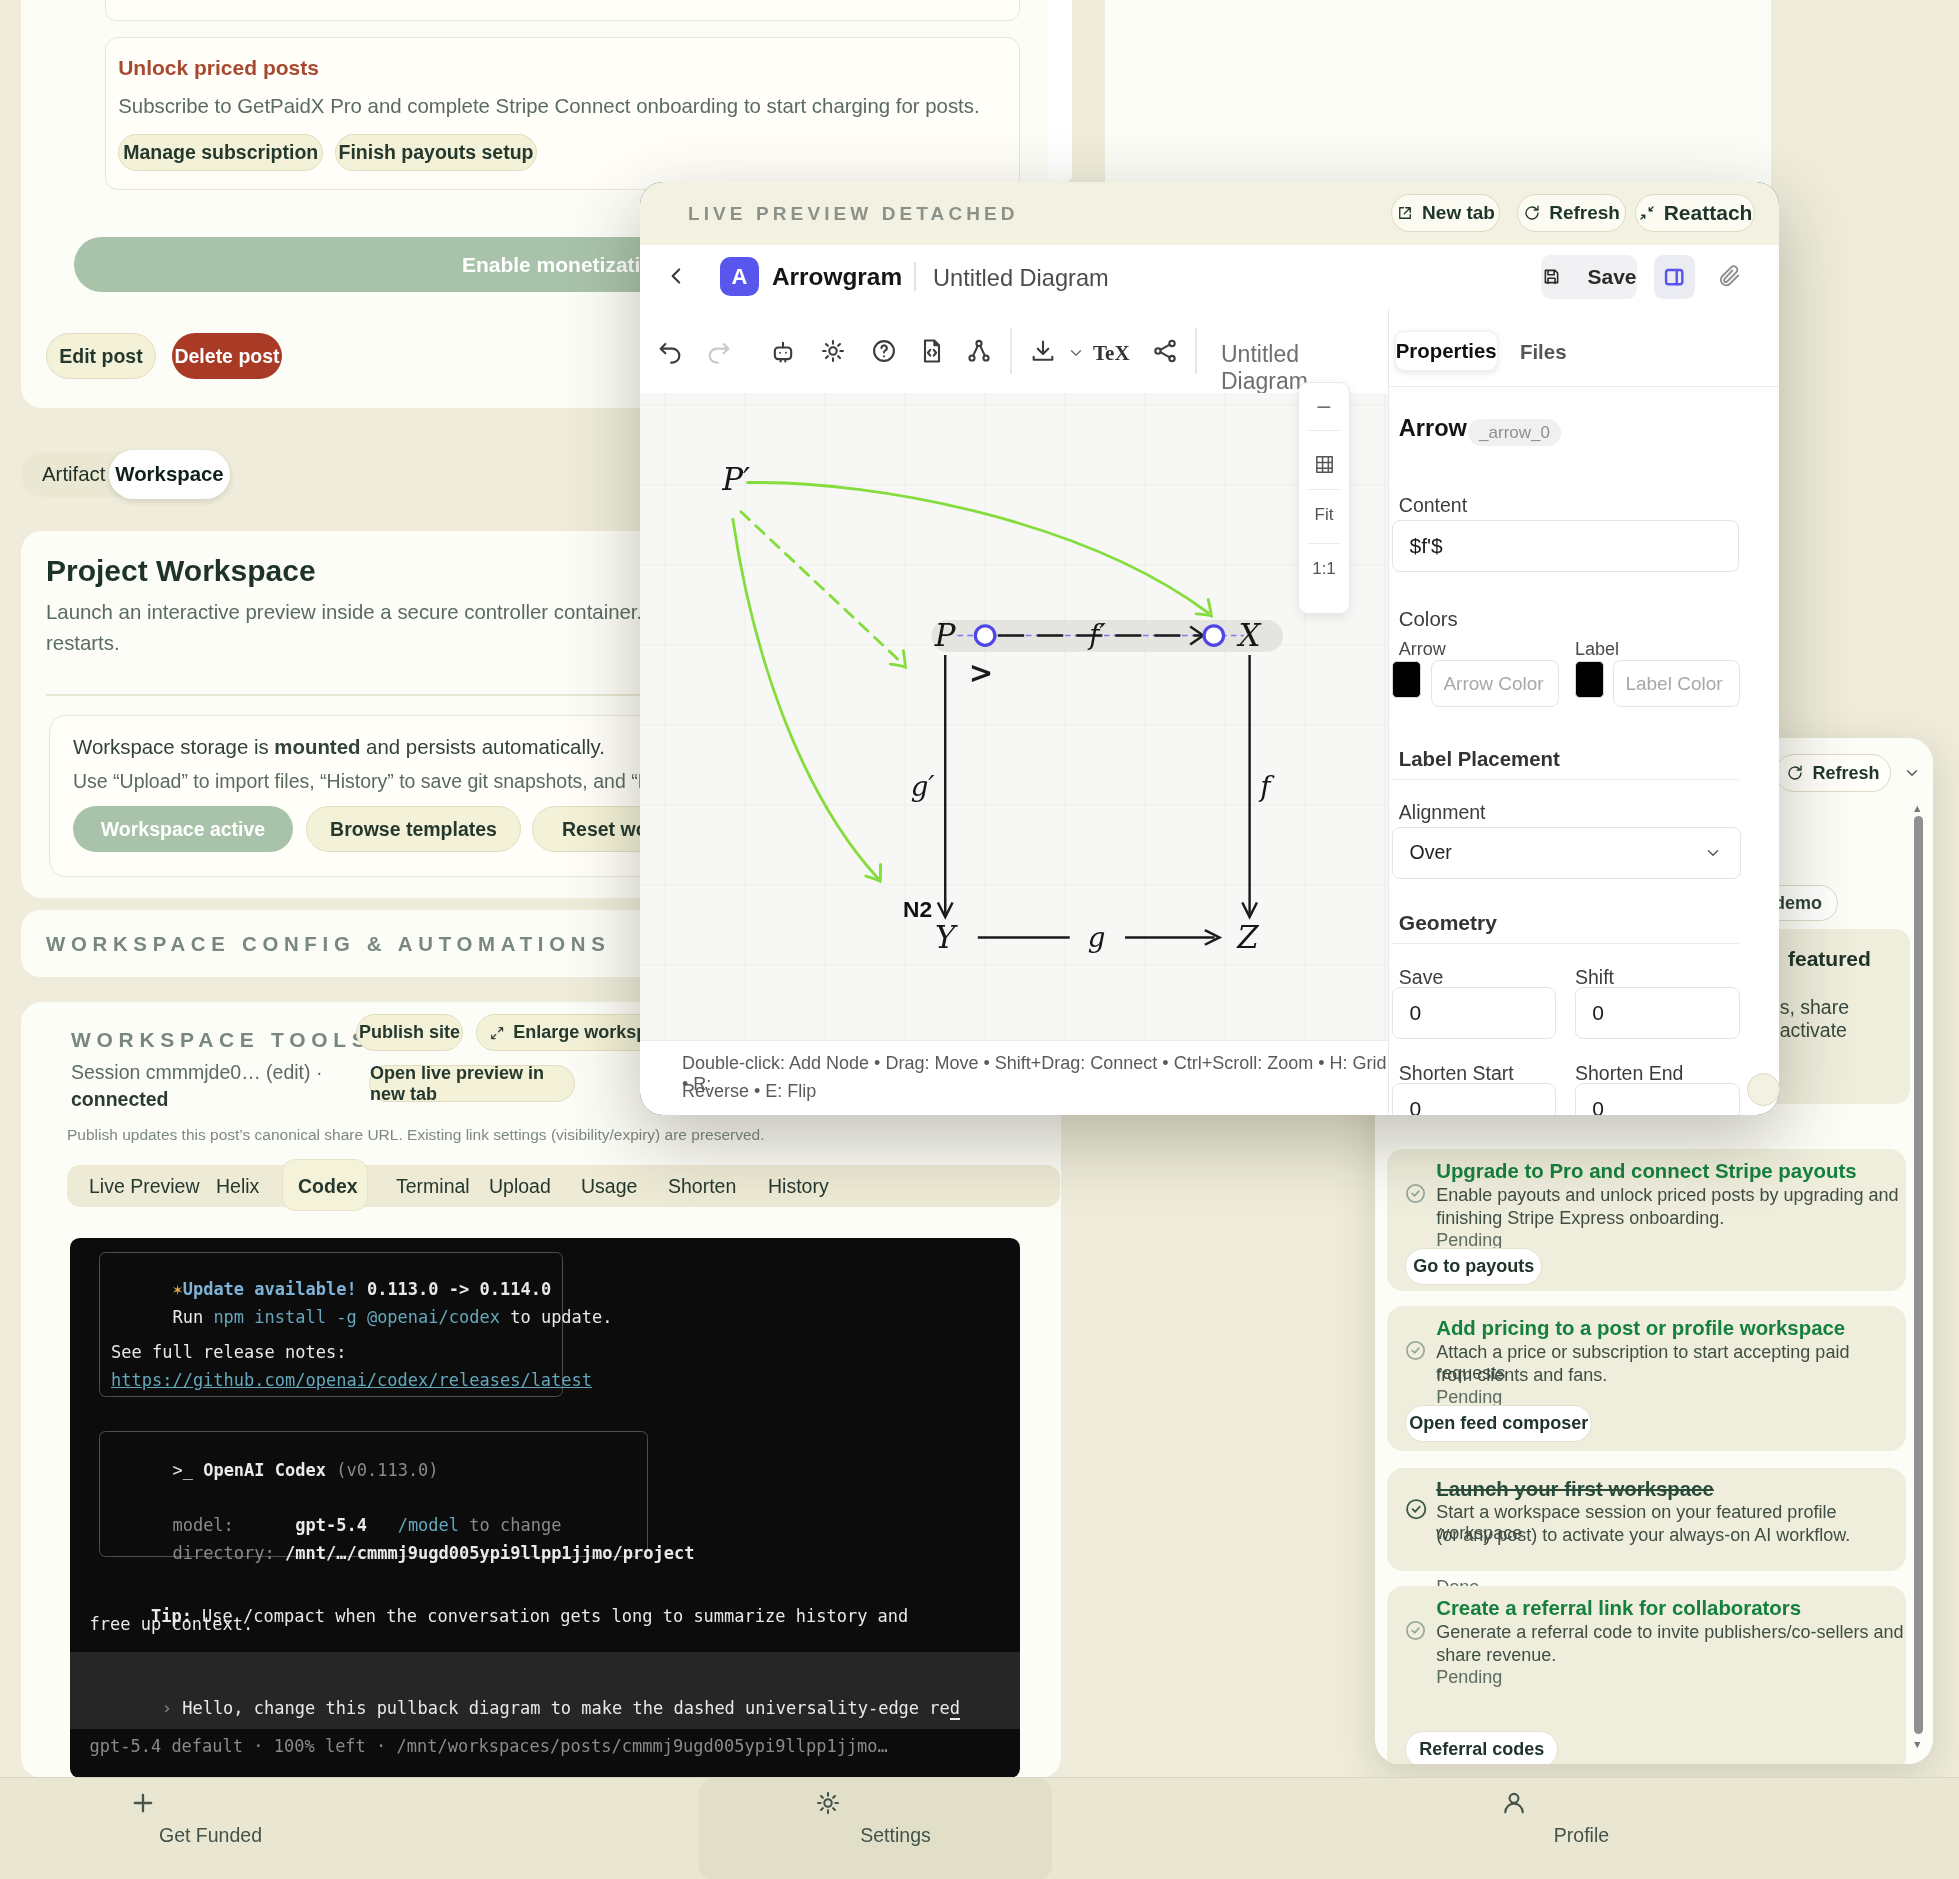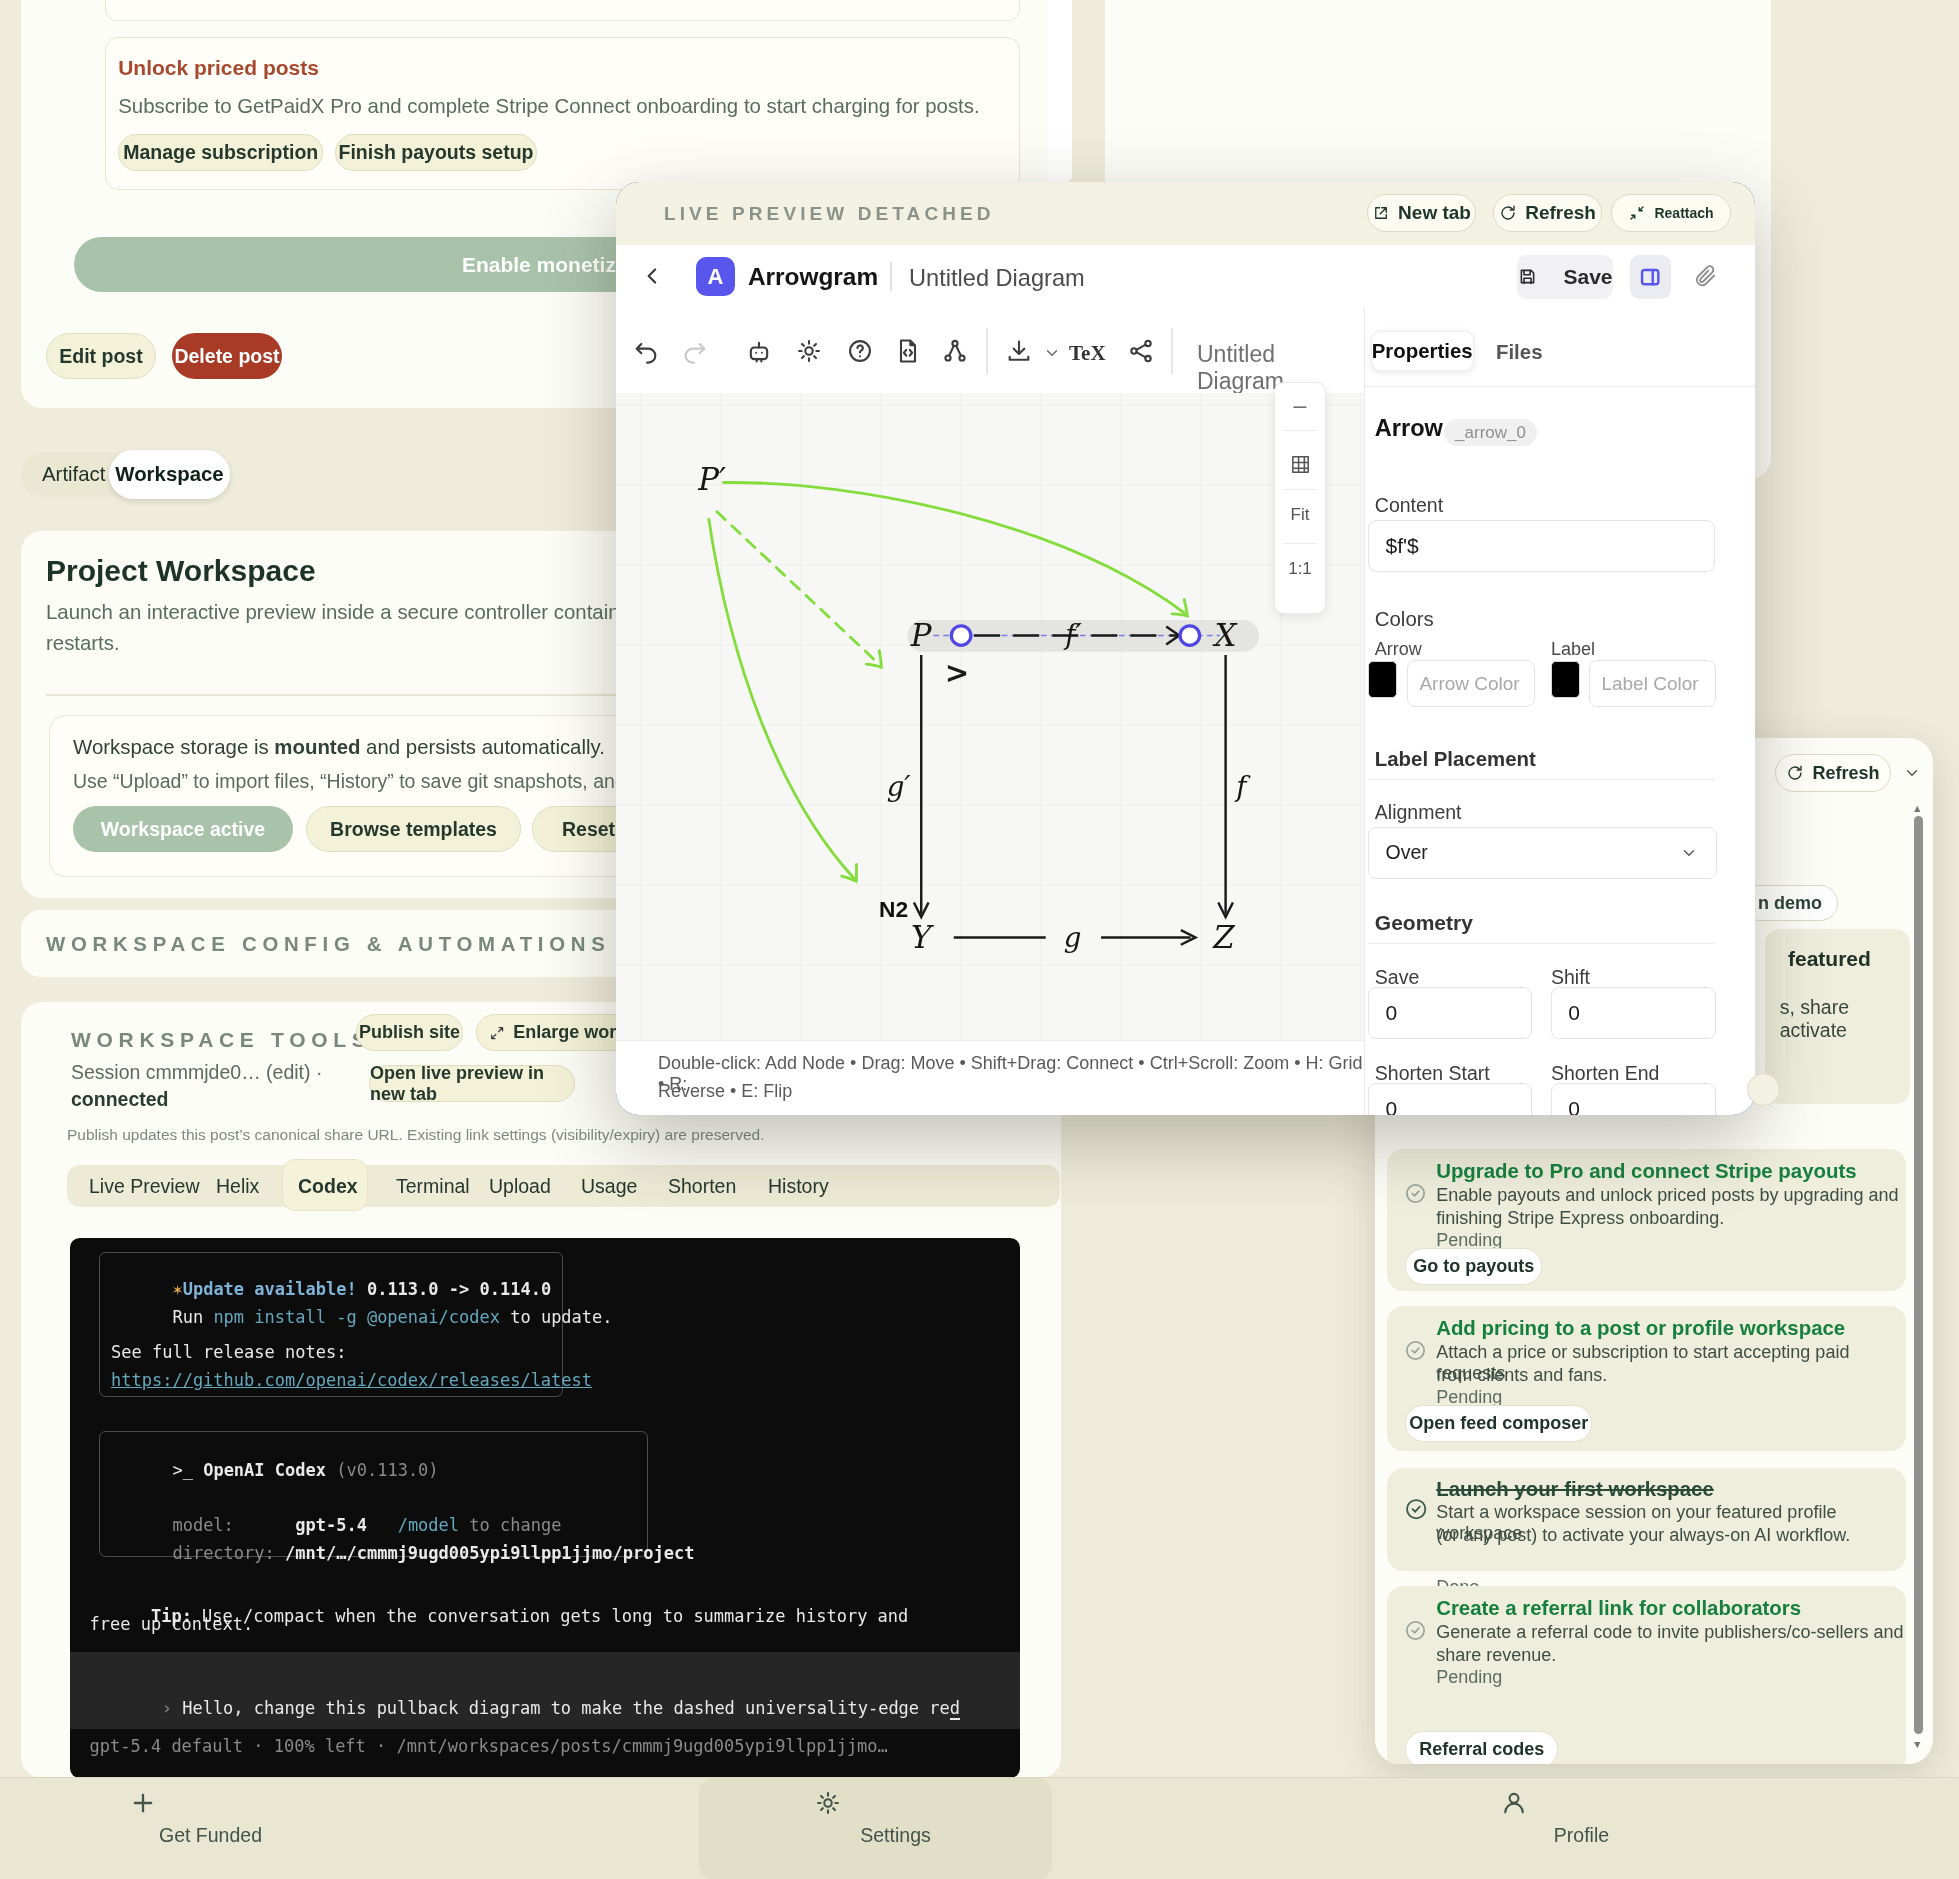--- a/index.html
+++ b/index.html
@@ -204,38 +204,38 @@
       <div class="d" style="top:59px;">share revenue.</div>
       <div class="s" style="top:81px;">Pending</div>
       <div class="b pill" style="left:18px;top:145px;width:153px;height:37px;font-size:18px;color:#203429;">Referral codes</div>
     </div>
 
     <div class="abs" style="left:537px;top:64px;font-size:10.6px;color:#777;">▲</div>
     <div class="abs" style="left:539px;top:78px;width:9px;height:918px;background:#909090;border-radius:4.9px;"></div>
     <div class="abs" style="left:537px;top:1000px;font-size:10.6px;color:#777;">▼</div>
   </div>
 
-  <div class="abs" style="left:616px;top:182px;width:1139px;height:933px;border-radius:23px;background:#0c4a6e;box-shadow:0 24.4px 73px rgba(50,50,30,.3);overflow:hidden;z-index:40;">
+  <div class="abs" style="left:640px;top:182px;width:1139px;height:933px;border-radius:23px;background:#0c4a6e;box-shadow:0 24.4px 73px rgba(50,50,30,.3);overflow:hidden;z-index:40;">
 
     <div class="abs" style="left:0;top:0;width:1139px;height:63px;background:#f3f1e2;">
       <div class="abs" style="left:48px;top:21px;font-size:19px;letter-spacing:4.1px;font-weight:600;color:#8b9289;">LIVE PREVIEW DETACHED</div>
       <div class="abs pill pill-w" style="left:751px;top:12.2px;width:109px;height:38px;font-size:19px;gap:8.1px;background:#fcfbf2;">
         <svg width="18" height="18" viewBox="0 0 24 24" class="ic" style="stroke:#1e352b;">
             <path d="M10 5H5v14h14v-5M13 5h6v6M19 5l-8 8"></path>
           </svg>
         <span>New tab</span>
       </div>
       <div class="abs pill pill-w" style="left:877px;top:12.2px;width:109px;height:38px;font-size:19px;gap:8.1px;background:#fcfbf2;">
         <svg width="18" height="18" viewBox="0 0 24 24" class="ic" style="stroke:#1e352b;">
             <path d="M20 12a8 8 0 1 1-2.3-5.6"></path>
             <path d="M20 3v5h-5"></path>
           </svg>
         <span>Refresh</span>
       </div>
-      <div class="abs pill pill-w" style="left:995px;top:12.2px;width:120px;height:38px;font-size:14px;gap:8.1px;background:#fcfbf2;">
+      <div class="abs pill pill-w" style="left:995px;top:12.2px;width:120px;height:38px;font-size:21px;gap:8.1px;background:#fcfbf2;">
         <svg width="18" height="18" viewBox="0 0 24 24" class="ic" style="stroke:#1e352b;">
             <path d="M15 9l5-5M15 9h4M15 9V5M9 15l-5 5M9 15H5M9 15v4"></path>
           </svg>
         <span>Reattach</span>
       </div>
     </div>
 
     <div class="abs" style="left:0;top:63px;width:1139px;height:64px;background:#fff;border-bottom:0.8px solid #ececec;">
       <svg class="abs" style="left:23.6px;top:18px;" width="26" height="26" viewBox="0 0 24 24">
           <path d="M14 6l-6 6 6 6" class="ic" style="stroke:#3a3a3a;stroke-width:2;"></path>

